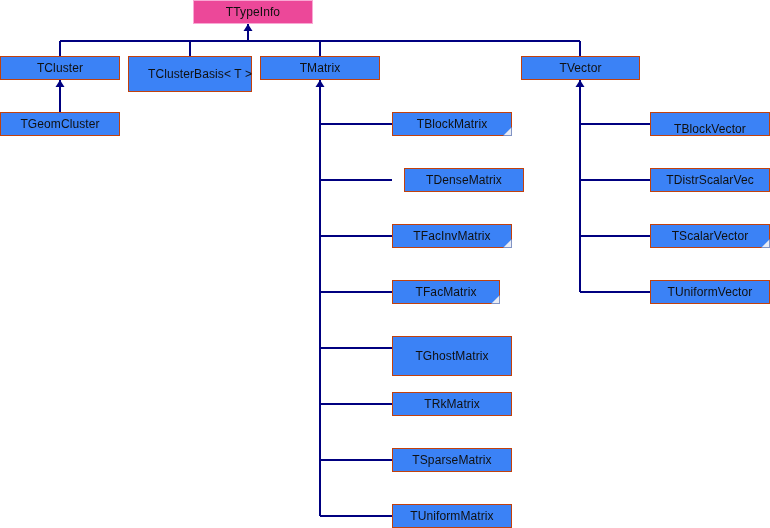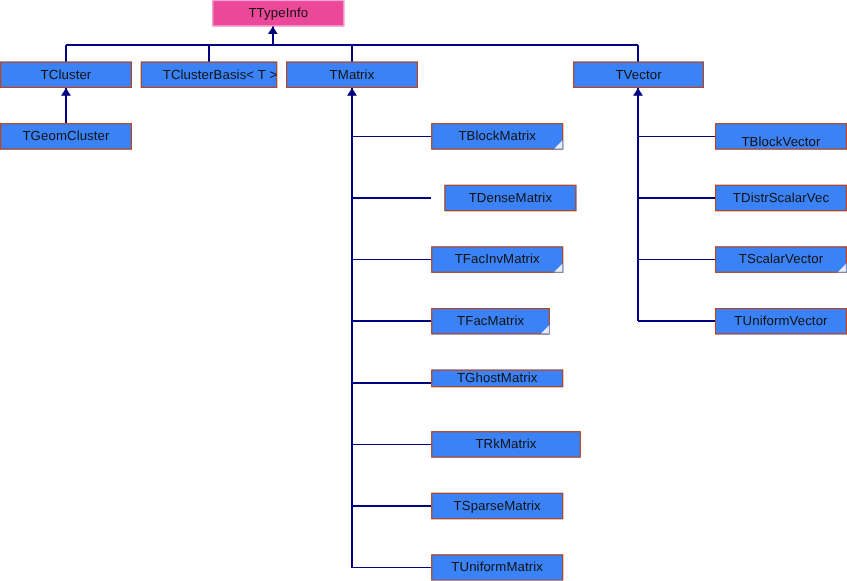--- a/index.html
+++ b/index.html
@@ -103,21 +103,21 @@
       <line x1="580" y1="236" x2="650" y2="236" stroke="#000080" stroke-width="1.6" shape-rendering="crispEdges"></line>
       <line x1="580" y1="292" x2="650" y2="292" stroke="#000080" stroke-width="1.6" shape-rendering="crispEdges"></line>
     </svg>
   <div id="node-layer">
       <div class="node root" style="left: 193px; top: 0px; width: 120px; height: 24px;">
         <span class="node-label">TTypeInfo</span>
       </div>
       <div class="node child" style="left: 0px; top: 56px; width: 120px; height: 24px;">
         <span class="node-label">TCluster</span>
       </div>
-      <div class="node child" style="left: 128px; top: 56px; width: 124px; height: 24px; padding-left: 20px;">
+      <div class="node child" style="left: 128px; top: 56px; width: 124px; height: 36px; padding-left: 20px;">
         <span class="node-label">TClusterBasis&lt; T &gt;</span>
       </div>
       <div class="node child" style="left: 260px; top: 56px; width: 120px; height: 24px; align-items: center;">
         <span class="node-label">TMatrix</span>
       </div>
       <div class="node child" style="left: 521px; top: 56px; width: 119px; height: 24px;">
         <span class="node-label">TVector</span>
       </div>
       <div class="node child" style="left: 0px; top: 112px; width: 120px; height: 24px;">
         <span class="node-label">TGeomCluster</span>
@@ -127,24 +127,24 @@
       </div>
       <div class="node child" style="left: 392px; top: 168px; width: 120px; height: 24px; margin-left: 12px;">
         <span class="node-label">TDenseMatrix</span>
       </div>
       <div class="node child folded" style="left: 392px; top: 224px; width: 120px; height: 24px;">
         <span class="node-label">TFacInvMatrix</span>
       </div>
       <div class="node child folded" style="left: 392px; top: 280px; width: 108px; height: 24px;">
         <span class="node-label">TFacMatrix</span>
       </div>
-      <div class="node child" style="left: 392px; top: 336px; width: 120px; height: 16px;">
+      <div class="node child" style="left: 392px; top: 336px; width: 120px; height: 40px;">
         <span class="node-label">TGhostMatrix</span>
       </div>
-      <div class="node child" style="left: 392px; top: 392px; width: 136px; height: 24px;">
+      <div class="node child" style="left: 392px; top: 392px; width: 120px; height: 24px;">
         <span class="node-label">TRkMatrix</span>
       </div>
       <div class="node child" style="left: 392px; top: 448px; width: 120px; height: 24px;">
         <span class="node-label">TSparseMatrix</span>
       </div>
       <div class="node child" style="left: 392px; top: 504px; width: 120px; height: 24px;">
         <span class="node-label">TUniformMatrix</span>
       </div>
       <div class="node child" style="left: 650px; top: 112px; width: 120px; height: 24px; align-items: flex-end;">
         <span class="node-label">TBlockVector</span>

